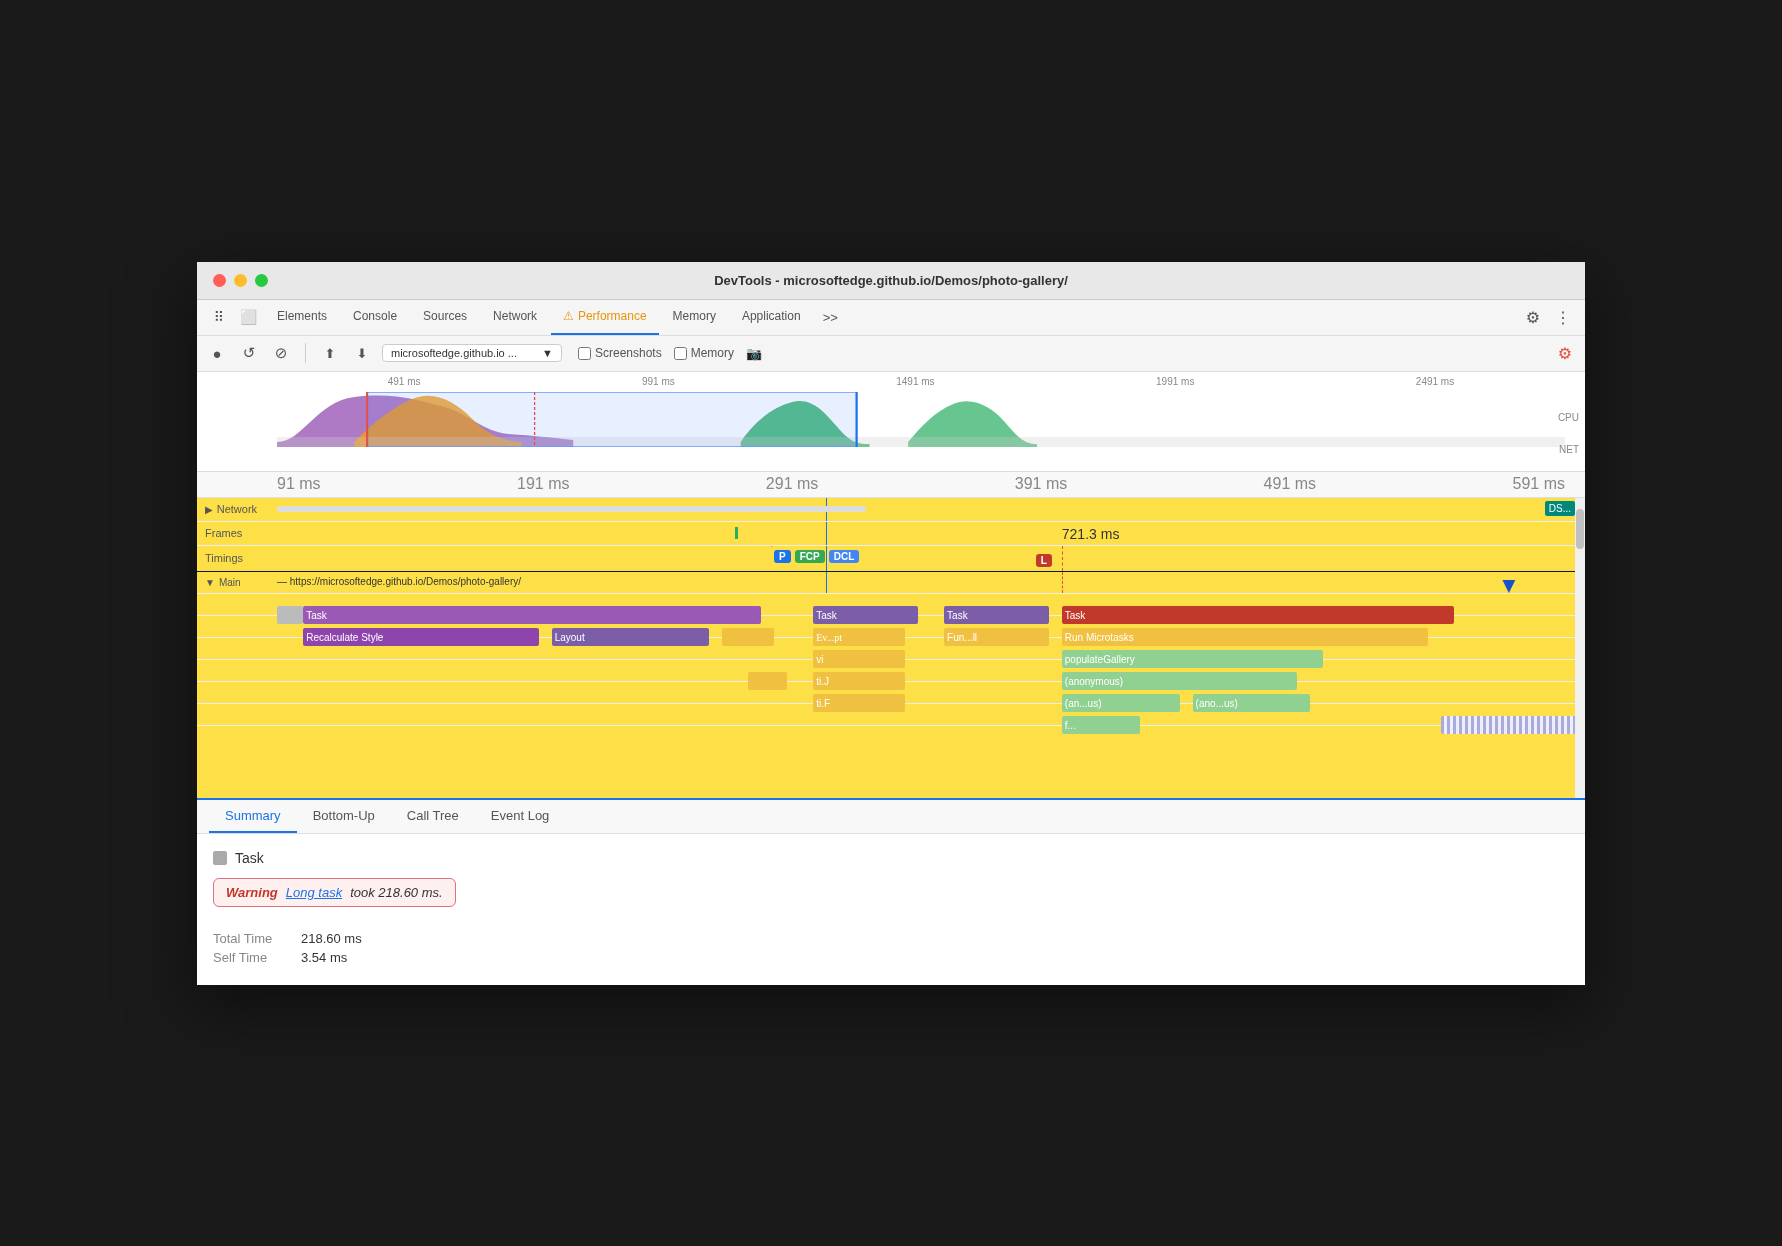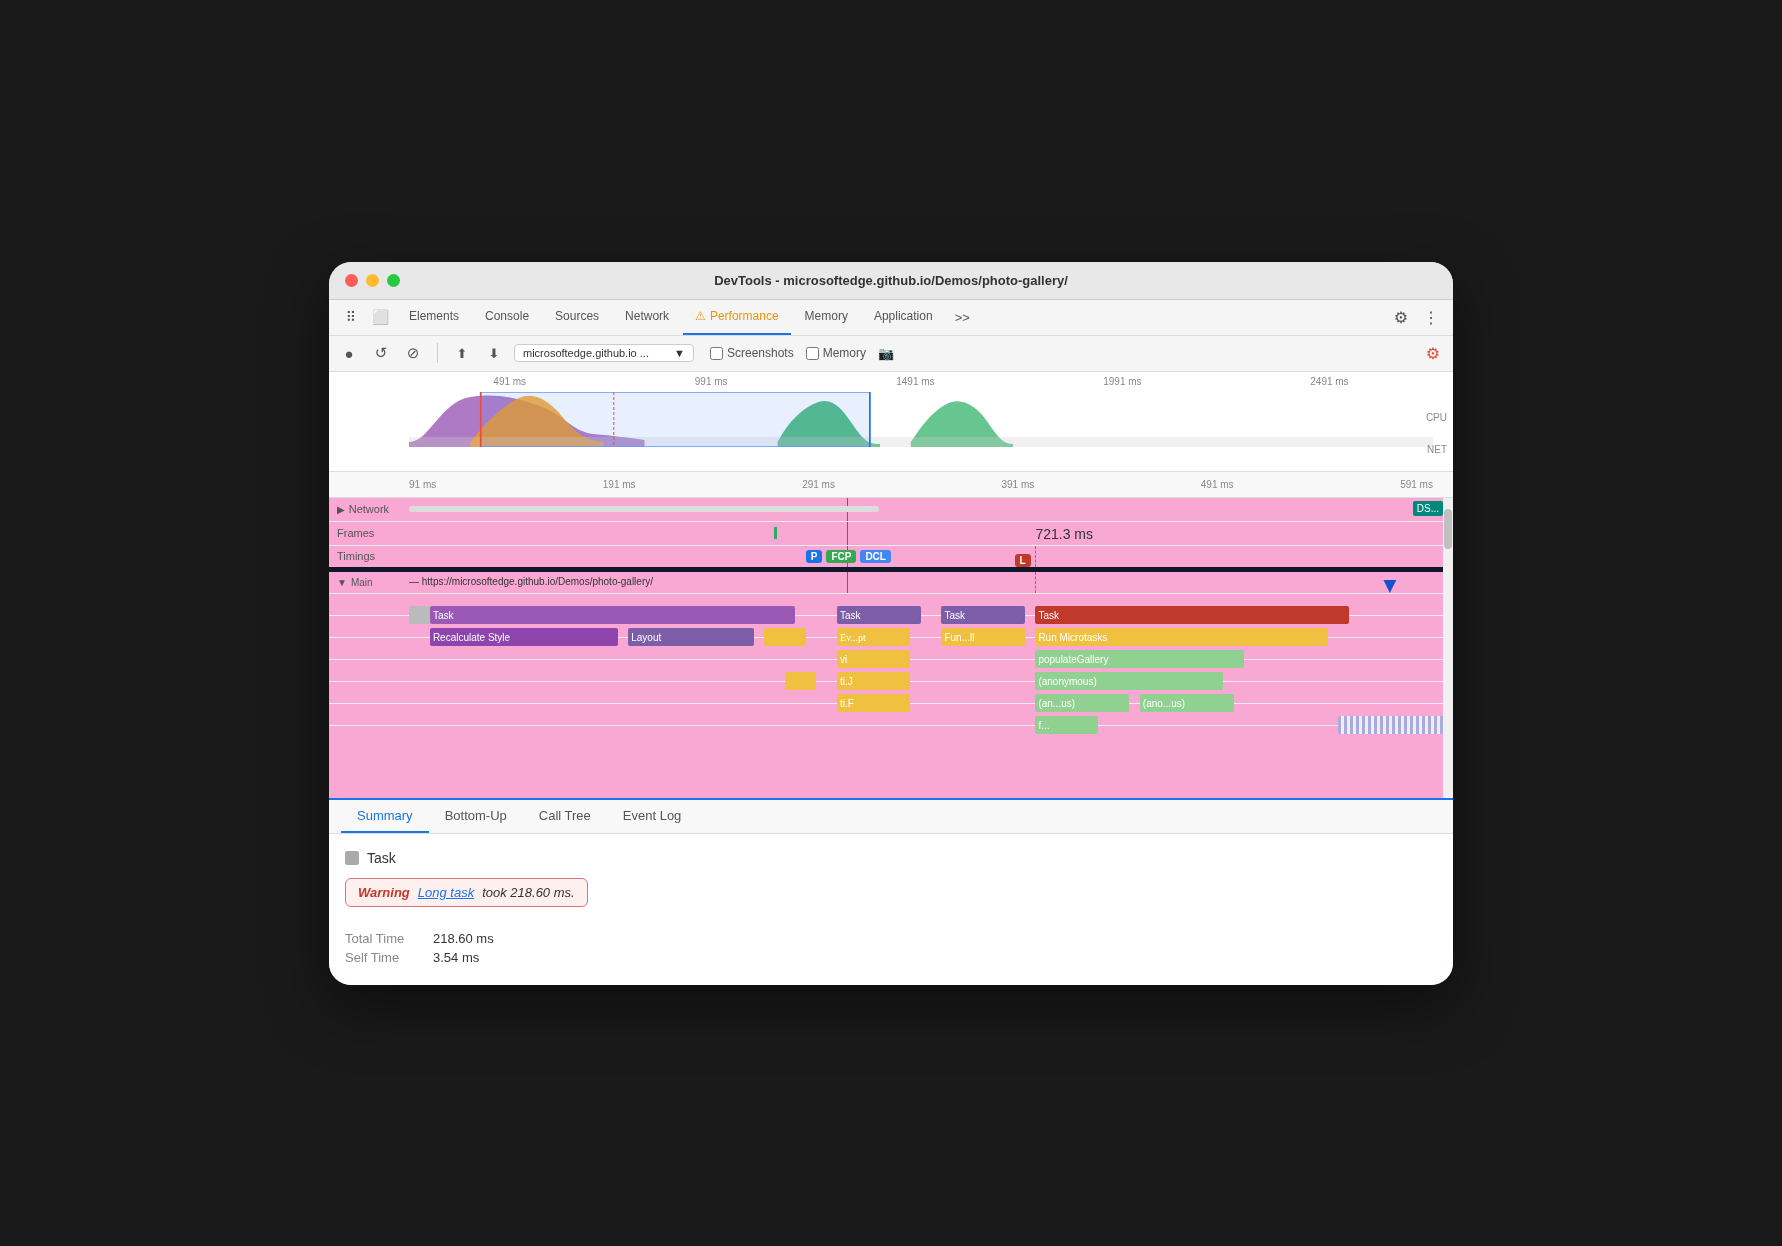--- a/index.html
+++ b/index.html
@@ -5,23 +5,23 @@
     * { box-sizing: border-box; margin: 0; padding: 0; }
     body {
       background: #1a1a1a;
       display: flex;
       justify-content: center;
       align-items: center;
       min-height: 100vh;
       font-family: -apple-system, BlinkMacSystemFont, 'Segoe UI', sans-serif;
     }
     .window {
-      width: 1124px;
-      background: #f9a8d4;
-      border-radius: 22px;
+      width: 1388px;
+      background: #fde047;
+      border-radius: 0;
       box-shadow: 0 20px 60px rgba(0,0,0,0.5);
       overflow: hidden;
     }
     .title-bar {
       background: #e8e8e8;
       padding: 12px 16px;
       display: flex;
       align-items: center;
       border-bottom: 1px solid #ccc;
       position: relative;
@@ -424,21 +424,21 @@
         <line x1="450" y1="0" x2="450" y2="55" stroke="#1a73e8" stroke-width="1.5"></line>
 
         <line x1="200" y1="0" x2="200" y2="55" stroke="#e74c3c" stroke-width="1" stroke-dasharray="3,2"></line>
       </svg>
     </div>
     <span class="cpu-label" style="position:absolute;right:6px;top:40px;font-size:10px;color:#888;">CPU</span>
     <span class="net-label" style="position:absolute;right:6px;top:72px;font-size:10px;color:#888;">NET</span>
   </div>
 
   <div style="background:#f8f8f8;border-bottom:1px solid #ddd;height:26px;position:relative;display:flex;align-items:center;">
-    <div style="position:absolute;left:80px;right:20px;display:flex;justify-content:space-between;font-size:10px;color:#888;">
+    <div style="position:absolute;left:80px;right:20px;display:flex;justify-content:space-between;font-size:16px;color:#888;">
       <span>91 ms</span>
       <span>191 ms</span>
       <span>291 ms</span>
       <span>391 ms</span>
       <span>491 ms</span>
       <span>591 ms</span>
     </div>
   </div>
 
   <div class="flame-area-inner">
@@ -468,21 +468,21 @@
         <div style="position:absolute;left:42%;top:0;height:100%;border-left:1.5px solid #1a73e8;"></div>
 
         <div style="position:absolute;left:35%;top:5px;width:3px;height:12px;background:#27ae60;"></div>
 
         <div style="position:absolute;left:60%;top:4px;font-size:14px;color:#333;">
           <span>721.3 ms</span>
         </div>
       </div>
     </div>
 
-    <div class="flame-row" style="height:26px;border-bottom:5px solid #0f172a;">
+    <div class="flame-row" style="height:26px;border-bottom:1px solid #0f172a;">
       <div class="flame-row-label">
         <span>Timings</span>
       </div>
       <div class="flame-row-content" style="position:relative;">
 
         <div style="position:absolute;left:42%;top:0;height:100%;border-left:1.5px solid #1a73e8;"></div>
 
         <div style="position:absolute;left:60%;top:0;height:100%;border-left:1.5px dashed #e74c3c;"></div>
 
         <div style="position:absolute;left:38%;top:4px;display:flex;gap:2px;">

